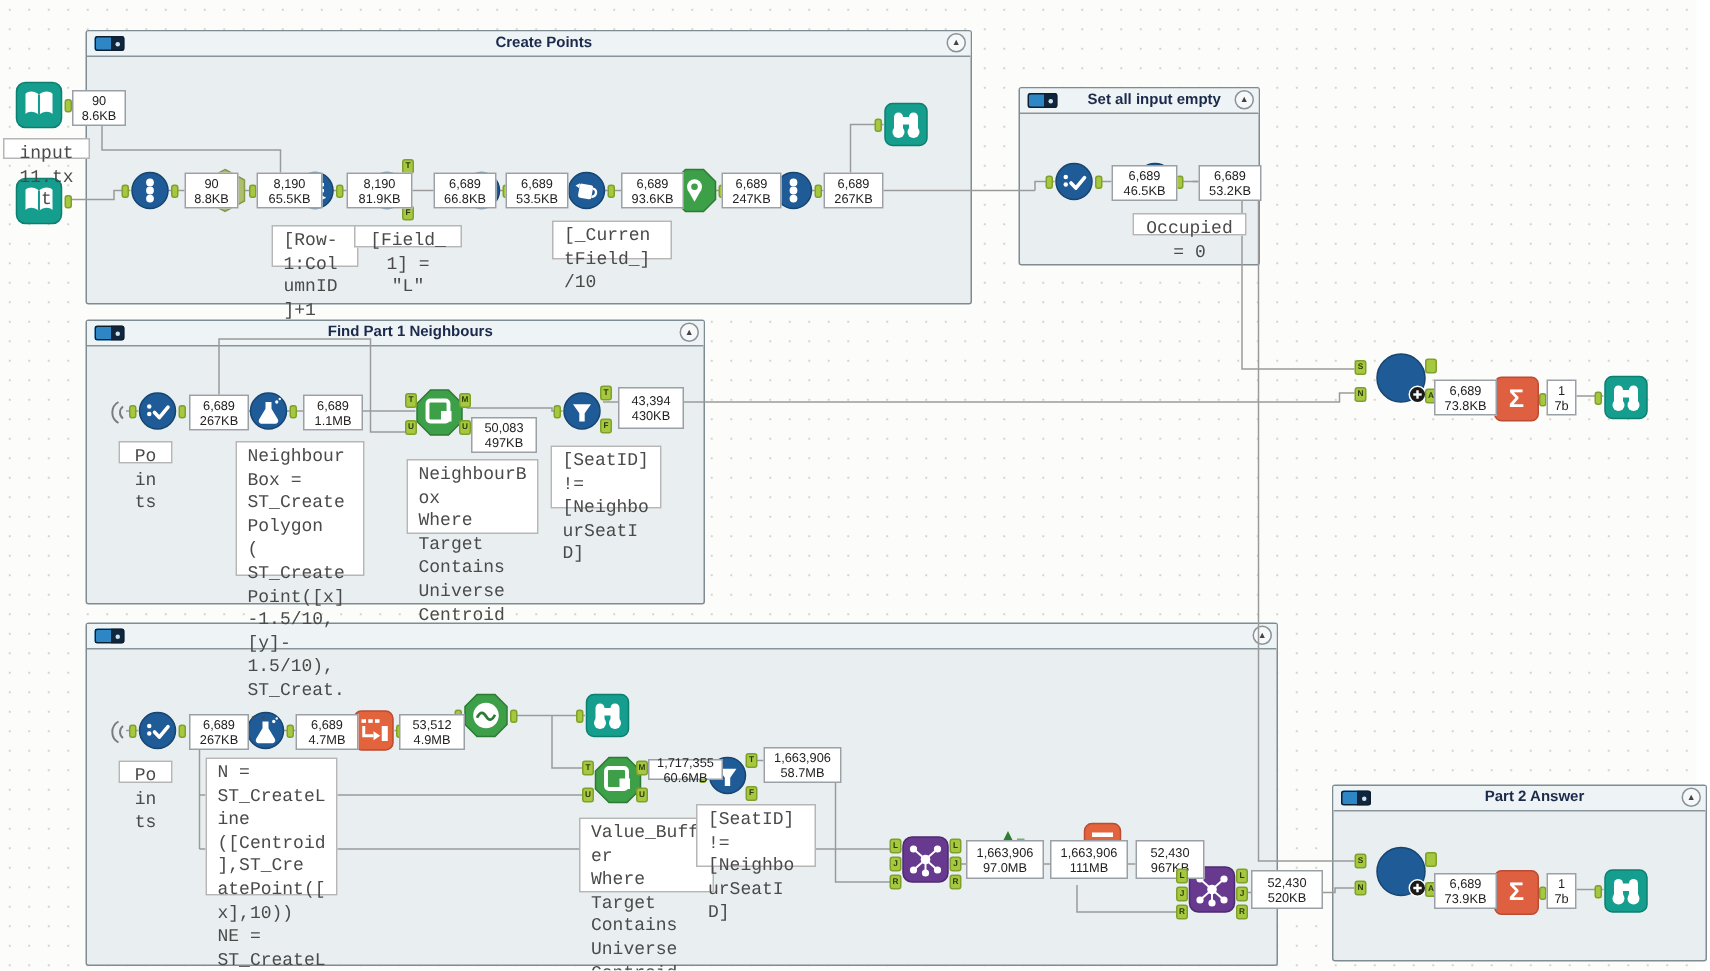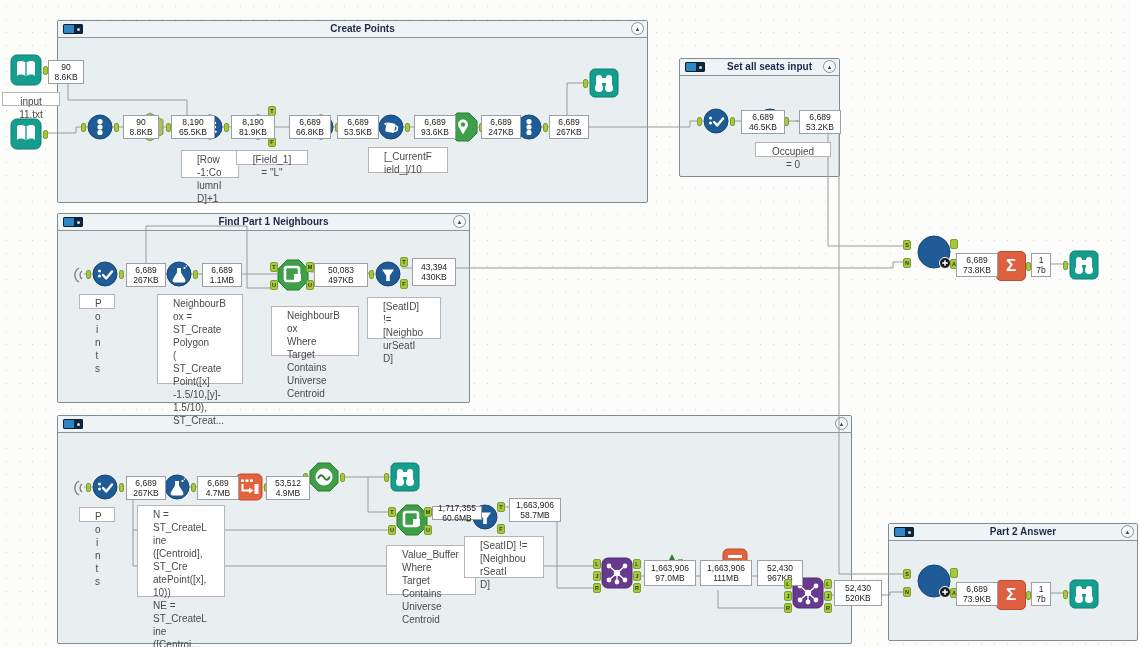--- a/index.html
+++ b/index.html
@@ -23,42 +23,42 @@
     background:#a6c83e;border:1px solid #7fa12c;border-radius:2px;box-sizing:border-box;}
   .p2:before,.pi:before{left:-6px;}
   .p2:after,.po:after{right:-6px;}
   .pt{position:absolute;width:8px;height:10px;background:#a6c83e;border:1px solid #7fa12c;border-radius:2px;z-index:4;
     font-size:5.5px;font-weight:bold;line-height:8px;text-align:center;color:#2d3a10;box-sizing:border-box;}
   .lbl{position:absolute;background:#fff;border:1px solid #9aa0a5;z-index:4;box-sizing:border-box;
     display:flex;flex-direction:column;justify-content:center;text-align:center;
     font-size:8.5px;line-height:1.18;color:#222;padding:1px 2px;}
   .lbl span{display:block;white-space:nowrap;}
   .ann{position:absolute;background:#fff;border:1px solid #b6b6b6;z-index:5;box-sizing:border-box;
-    font-size:10px;line-height:1.3;color:#4a4a4a;padding:2px 15px;white-space:pre-line;word-break:break-word;}
+    font-size:12px;line-height:1.3;color:#4a4a4a;padding:2px 7px;white-space:pre-line;word-break:break-word;font-family:Liberation Mono, monospace;}
   .ctr{text-align:center;}
   .sum{position:absolute;z-index:3;width:30px;height:30px;background:#df6040;border:1px solid #b94c33;border-radius:5px;
     color:#fff;font-weight:bold;font-size:17px;line-height:28px;text-align:center;box-sizing:border-box;}
 </style>
 </head>
 <body>
 
 <div class="canvas">
 <div class="rstrip"></div>
 
 <div class="container" style="left:57px;top:20px;width:591px;height:183px">
   <div class="c-head">
     <span class="c-icon"></span>
     <span class="c-title">Create Points</span>
     <span class="c-collapse">▲</span>
   </div>
 </div>
 <div class="container" style="left:679px;top:58px;width:161px;height:119px">
   <div class="c-head">
     <span class="c-icon"></span>
-    <span class="c-title">Set all seats input</span>
+    <span class="c-title">Set all input empty</span>
     <span class="c-collapse">▲</span>
   </div>
 </div>
 <div class="container" style="left:57px;top:213px;width:413px;height:190px">
   <div class="c-head">
     <span class="c-icon"></span>
     <span class="c-title">Find Part 1 Neighbours</span>
     <span class="c-collapse">▲</span>
   </div>
 </div>
@@ -336,21 +336,21 @@
   <svg width="32" height="32" viewBox="0 0 32 32">
     <polygon points="10,1 22,1 31,10 31,22 22,31 10,31 1,22 1,10" fill="#3da048" stroke="#2c7a33"></polygon>
     <rect x="8" y="8" width="14" height="14" rx="2" fill="none" stroke="#fff" stroke-width="2.6"></rect>
     <rect x="17" y="15" width="7" height="7" fill="#fff"></rect>
   </svg>
 </div>
 <div class="pt" style="left:270px;top:262px">T</div>
 <div class="pt" style="left:270px;top:280px">U</div>
 <div class="pt" style="left:306px;top:262px">M</div>
 <div class="pt" style="left:306px;top:280px">U</div>
-<div class="lbl" style="left:314px;top:263px;width:54px;height:24px">
+<div class="lbl" style="left:314px;top:278px;width:44px;height:24px">
       <span>50,083</span>
       <span>497KB</span>
     </div>
 <div class="tool pi" style="left:375px;top:261px">
   <svg width="26" height="26" viewBox="0 0 26 26">
     <circle cx="13" cy="13" r="12" fill="#1f5b96" stroke="#164570"></circle>
     <polygon points="7,8.5 19,8.5 14.8,14.5 14.8,20 11.2,20 11.2,14.5" fill="#fff"></polygon>
   </svg>
 </div>
 <div class="pt" style="left:400px;top:257px">T</div>

